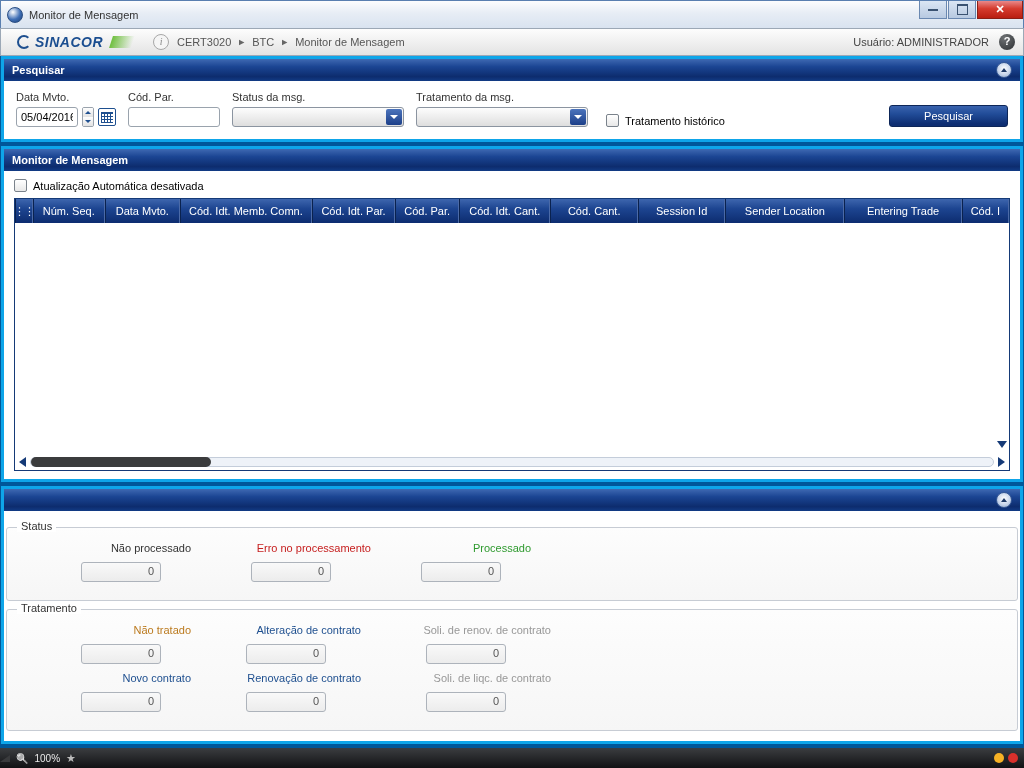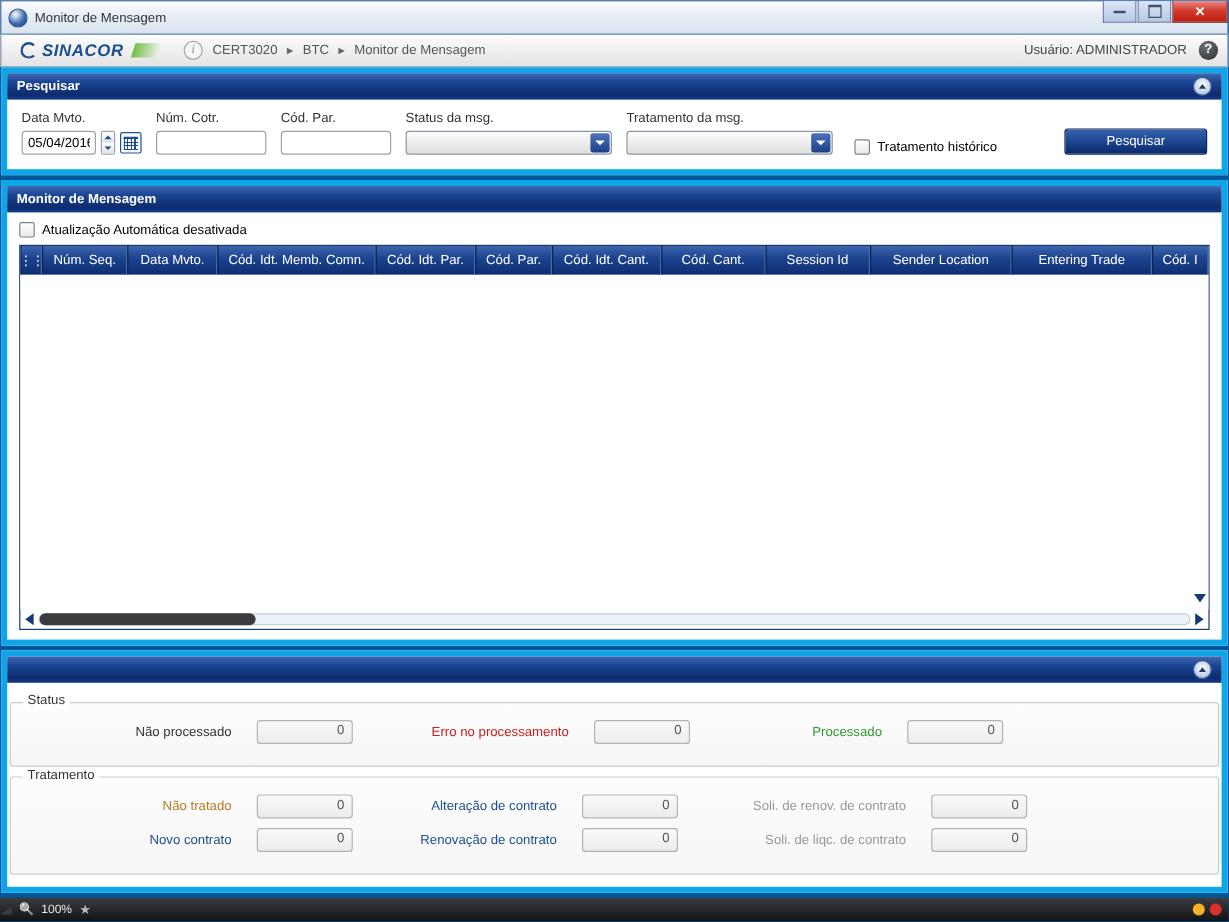--- a/index.html
+++ b/index.html
@@ -28,21 +28,21 @@
   .info-icon { width:16px; height:16px; border:1px solid #a7a7a7; color:#888; background:#f5f5f5; border-radius:50%; text-align:center; font-style:italic; font-family:Georgia; font-size:10px; line-height:14px; margin:0 8px 0 12px; }
   .crumbs { color:#555; display:flex; gap:6px; align-items:center; }
   .crumbs .sep { color:#666; font-size:9px; }
   .spacer { flex:1; }
   .user { color:#444; }
   .help { width:16px; height:16px; background:radial-gradient(circle at 35% 25%, #6f7275, #2c2f32); color:#fff; border-radius:50%; text-align:center; font-weight:bold; line-height:15px; margin-left:10px; }
 
   .client { flex:1; display:flex; flex-direction:column; padding:0 1px; overflow:hidden; }
 
   
-  .panel { background:#fff; border:5px solid #0ea5e9; margin-bottom:4px; display:flex; flex-direction:column; }
+  .panel { background:#fff; border:3px solid #0ea5e9; margin-bottom:4px; display:flex; flex-direction:column; }
   .panel-hd { height:22px; background:linear-gradient(#3f69b2 0%, #1b4593 35%, #0d2c6e 80%, #123b85); color:#fff; font-weight:bold; padding:0 8px; display:flex; align-items:center; }
   .panel-hd .collapse { margin-left:auto; width:16px; height:16px; background:radial-gradient(circle at 50% 40%, #fff, #c9d6eb 55%, #8aa2c7); border:1px solid #3a5b96; border-radius:50%; position:relative; }
   .panel-hd .collapse::before { content:""; position:absolute; left:4px; top:5px; border-left:3px solid transparent; border-right:3px solid transparent; border-bottom:4px solid #1f3a66; }
 
   
   .search-body { padding:10px 12px 12px; display:flex; gap:12px; align-items:flex-end; }
   .fld { display:flex; flex-direction:column; gap:4px; }
   .fld label { color:#333; }
   .fld input[type=text] { height:20px; border:1px solid #9aa3ad; border-radius:3px; padding:0 4px; background:#fff; font-size:11px; }
   .date-wrap { display:flex; align-items:center; gap:4px; }
@@ -82,21 +82,21 @@
   .tri.r { border-left:7px solid #153a77; margin-left:auto; }
   .hscroll-track { flex:1; height:10px; background:#eef2f8; border:1px solid #c4cdda; border-radius:5px; position:relative; }
   .hscroll-thumb { position:absolute; left:0; top:-1px; height:10px; width:180px; background:#3b3c3d; border-radius:5px; }
   .vscroll { position:absolute; right:2px; bottom:6px; width:0; height:0; border-left:5px solid transparent; border-right:5px solid transparent; border-top:7px solid #153a77; }
 
   
   .bottom-body { padding:8px 2px 10px; }
   .gb { border:1px solid #c7ccd4; border-radius:3px; padding:14px 14px 10px; margin-top:8px; position:relative; background:linear-gradient(#fdfdfd,#f6f6f6); }
   .gb legend { position:absolute; top:-8px; left:10px; background:#fff; padding:0 4px; color:#333; }
   .gb-row { display:flex; gap:20px; align-items:center; margin-bottom:8px; padding:0 30px; }
-  .kv { display:flex; align-items:center; gap:21px; }
+  .kv { display:flex; align-items:center; gap:8px;flex-direction:column; }
   .kv-label { width:140px; text-align:right; color:#333; }
   .kv-val { width:80px; height:20px; border:1px solid #adb3bb; border-radius:3px; background:linear-gradient(#f9f9f9,#ececec); text-align:right; padding:2px 6px; color:#555; }
   .c-red { color:#c62020; }
   .c-green { color:#2f9a2f; }
   .c-orange { color:#bb7a1e; }
   .c-blue { color:#1e4f8f; }
   .c-gray { color:#989898; }
   .kv-val.noborder { border:none; background:none; width:auto; }
 
   
@@ -157,24 +157,20 @@
           <div class="date-wrap">
             <input type="text" value="05/04/2016" style="">
             <div class="spinner">
               <div class="sp up"></div>
               <div class="sp dn"></div>
             </div>
             <div class="cal">
                 <span></span>
               </div>
           </div>
-        </div>
-        <div class="fld">
-          <label>Núm. Cotr.</label>
-          <input type="text" style="width: 92px;" value="">
         </div>
         <div class="fld">
           <label>Cód. Par.</label>
           <input type="text" style="width: 92px;" value="">
         </div>
         <div class="fld">
           <label>Status da msg.</label>
           <div class="combo wide">
             <div class="box"></div>
               <div class="arrow"></div>

